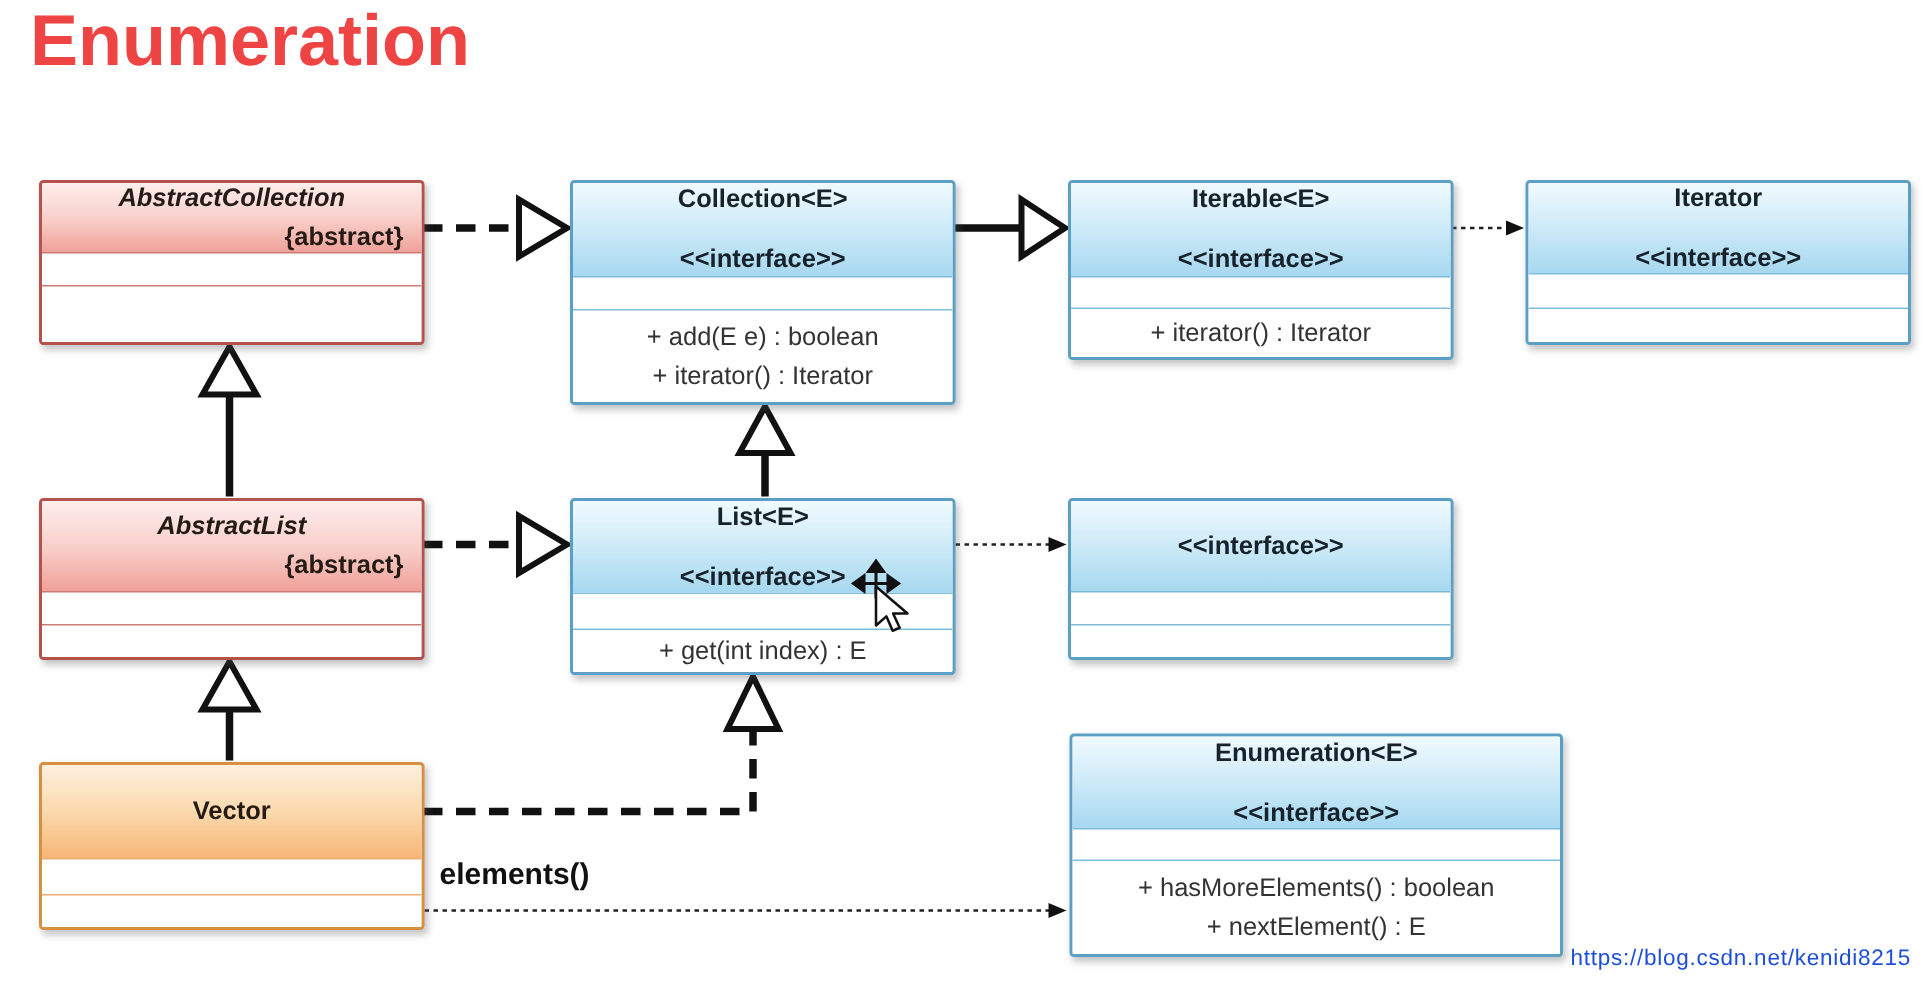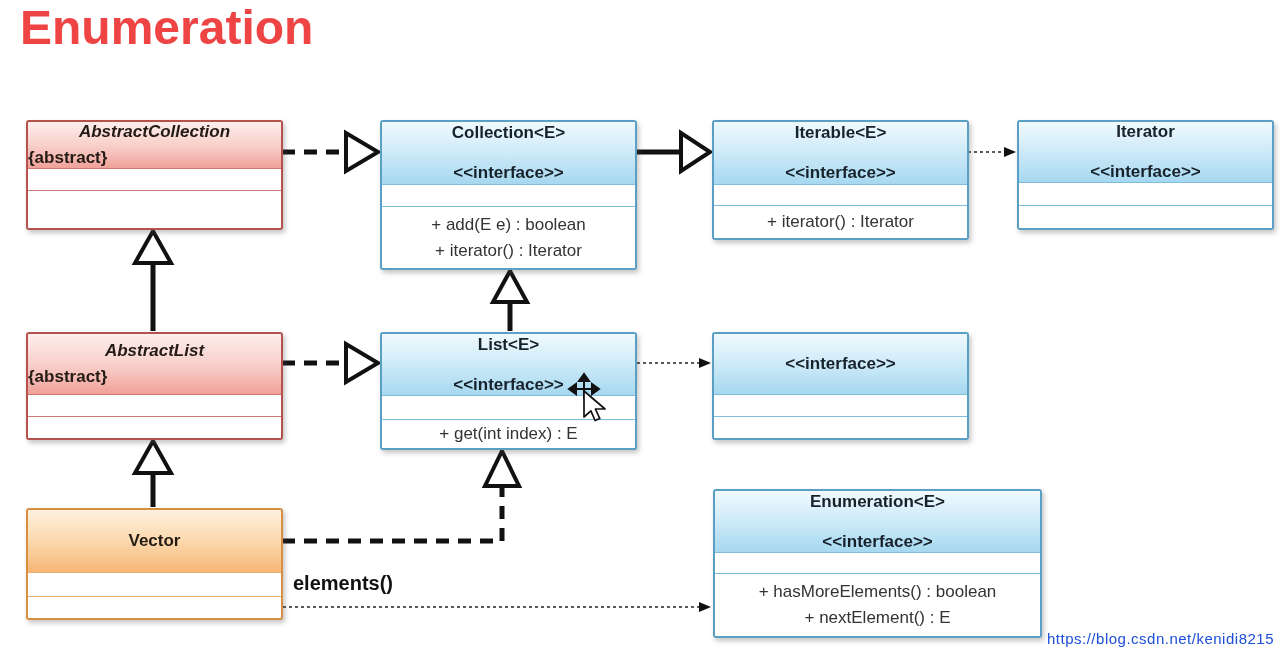--- a/index.html
+++ b/index.html
@@ -14,21 +14,21 @@
   svg.layer{position:absolute;left:0;top:0;width:1282px;height:660px;}
   .uml-box{
     position:absolute;border:2px solid;border-radius:3px;overflow:hidden;
     display:flex;flex-direction:column;background:#fff;
     box-shadow:2px 3px 5px rgba(90,90,90,.35);
   }
   .hdr{flex:none;display:flex;flex-direction:column;justify-content:center;
        font-weight:bold;font-size:17px;color:#241b15;line-height:26px;}
   .hdr .nm{text-align:center;}
   .hdr .st{text-align:center;}
-  .hdr .st.right{text-align:left;padding-right:12px;}
+  .hdr .st.right{text-align:right;padding-right:12px;}
   .italic{font-style:italic;}
   .cmp{flex:none;background:#fff;}
   .grow{flex:1;}
   .methods{display:flex;flex-direction:column;justify-content:center;
            font-size:17px;color:#333;line-height:26px;text-align:center;}
   
   .pink{border-color:#b5524e;}
   .pink .hdr{background:linear-gradient(180deg,#fdeeec 0%,#f8cfca 52%,#f0a199 100%);}
   .pink .cmp{border-top:1.5px solid #cc7b76;}
   .blue{border-color:#5b9fc4;}

